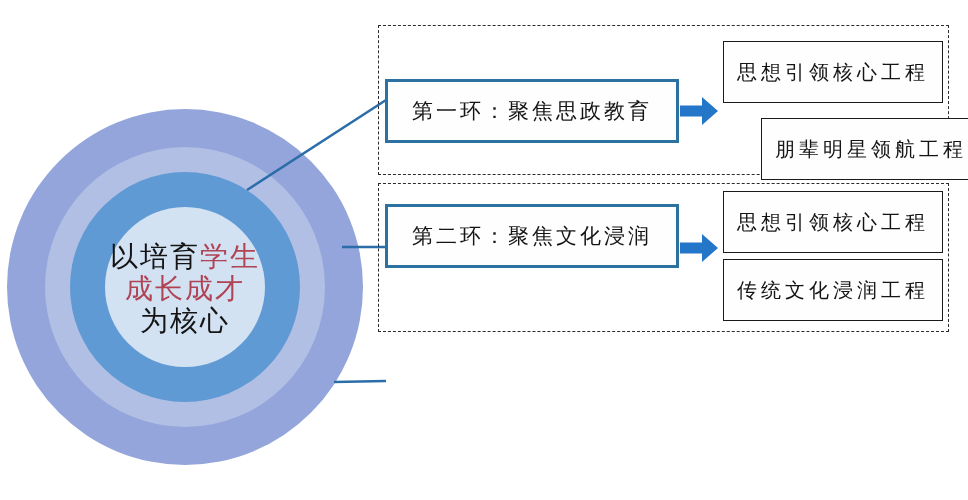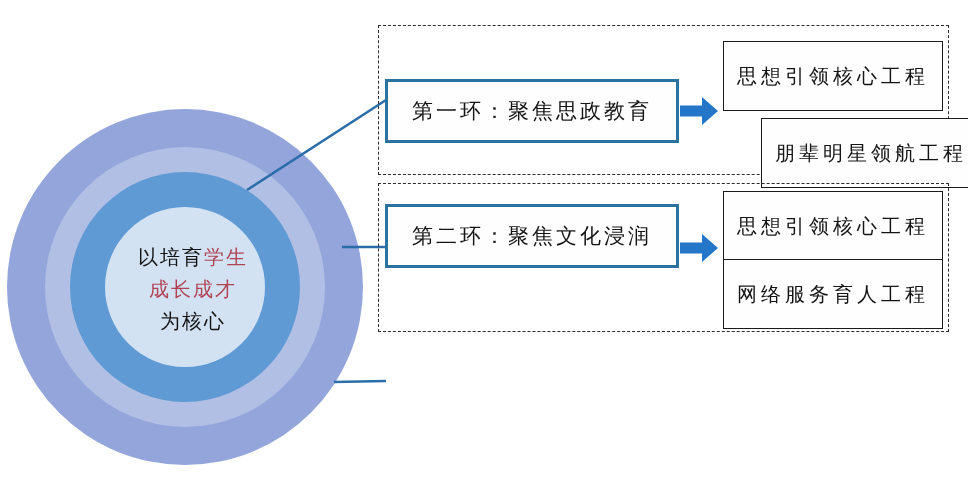--- a/index.html
+++ b/index.html
@@ -19,25 +19,25 @@
   .ring {
     position: absolute;
     border-radius: 50%;
   }
   .ring-outer   { left: 7px;   top: 109px; width: 356px; height: 356px; background: #93a5db; }
   .ring-second  { left: 45px;  top: 147px; width: 280px; height: 280px; background: #b1bfe4; }
   .ring-third   { left: 70px;  top: 172px; width: 230px; height: 230px; background: #5f9ad4; }
   .ring-core    { left: 105px; top: 207px; width: 160px; height: 160px; background: #d3e2f3; }
   .core-text {
     position: absolute;
-    left: 93px;
+    left: 85px;
     top: 241px;
     width: 200px;
     text-align: center;
-    font-size: 20px;
+    font-size: 28px;
     line-height: 32px;
     letter-spacing: 2px;
     color: #141414;
     font-weight: 500;
   }
   .core-text .red { color: #b04455; }
   
   .connector-layer {
     position: absolute;
     left: 0; top: 0;
@@ -81,21 +81,21 @@
     width: 38px;
     height: 28px;
   }
   .group-1 .arrow { top: 71px; }
   .group-2 .arrow { top: 50px; }
   .group-3 .arrow { top: 27px; }
   .project-box {
     position: absolute;
     left: 344px;
     width: 220px;
-    height: 70px;
+    height: 62px;
     box-sizing: border-box;
     border: 1.5px solid #1a1a1a;
     background: #fefefe;
     display: flex;
     align-items: center;
     justify-content: center;
     font-size: 20px;
     letter-spacing: 4px;
     color: #141414;
     white-space: nowrap;
@@ -148,18 +148,18 @@
     <div class="label-box">
       <span>第二环：聚焦文化浸润</span>
     </div>
     <svg class="arrow" viewBox="0 0 38 28">
       <polygon points="0,8.5 22,8.5 22,0 38,14 22,28 22,19.5 0,19.5" fill="#2477c8"></polygon>
     </svg>
     <div class="project-box p0">
       <span>思想引领核心工程</span>
     </div>
     <div class="project-box p1">
-      <span>网络服务育人工程</span>
+      <span>传统文化浸润工程</span>
     </div>
   </div>
 
 
 </div>
 
 </body></html>

